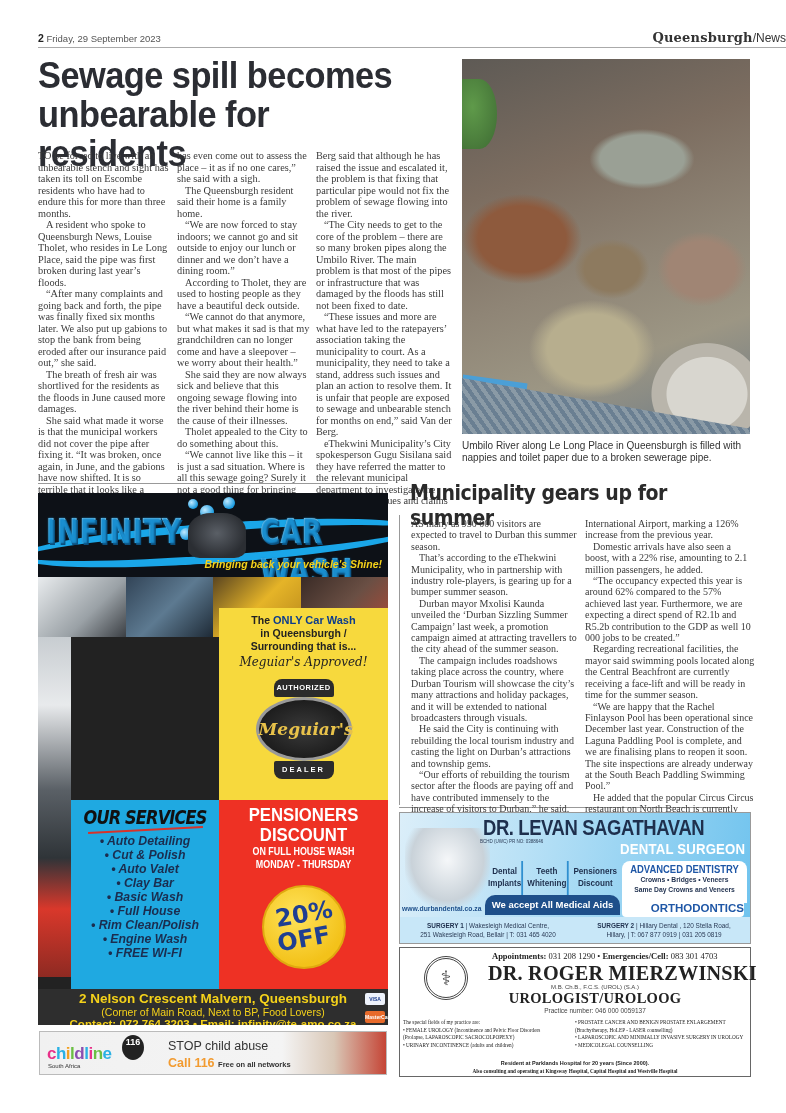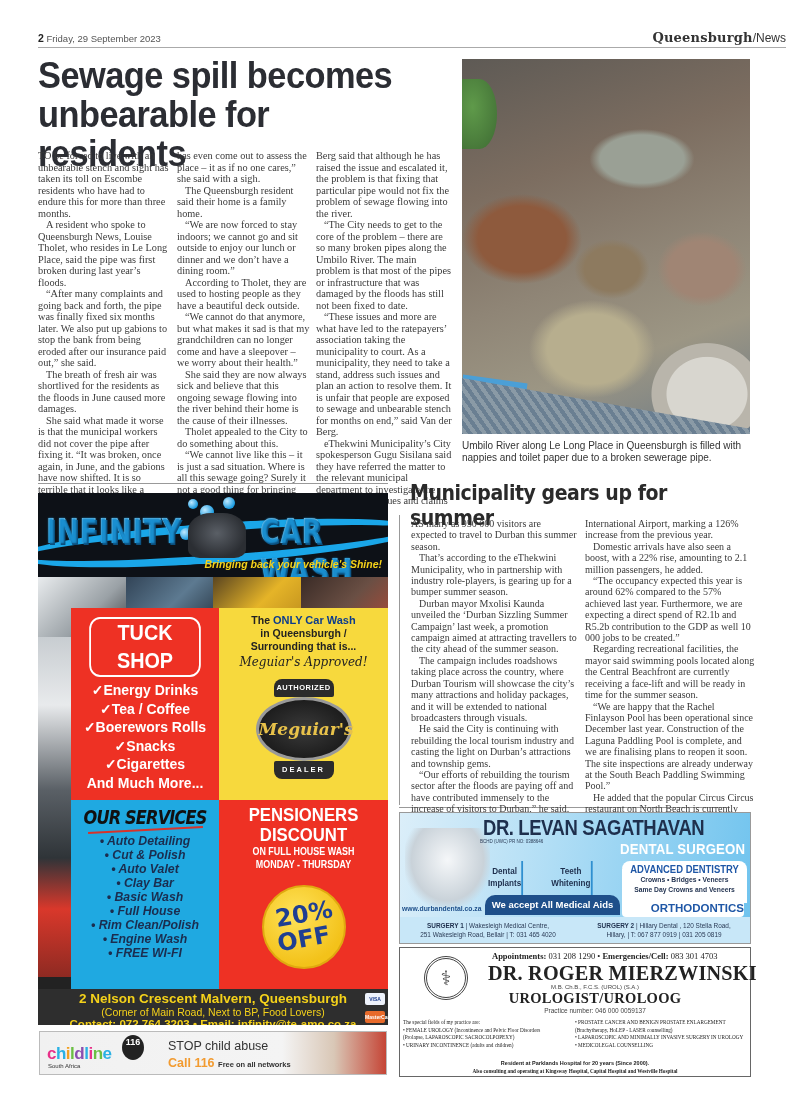--- a/index.html
+++ b/index.html
@@ -90,21 +90,21 @@
   .cl-stop { position: absolute; left: 128px; top: 7px; font-size: 12.5px; color: #333; }
   .cl-call { position: absolute; left: 128px; top: 24px; font-size: 12.5px; font-weight: bold; color: #f29b30; }
   .cl-call span { font-size: 7.5px; color: #333; font-weight: bold; }
 
   
   .dental { position: absolute; left: 399px; top: 812px; width: 352px; height: 132px; background: linear-gradient(100deg, #dbeef9 0%, #b9e1f6 35%, #6fc3ee 100%); border: 1px solid #999; font-family: "Liberation Sans", sans-serif; overflow: hidden; }
   .d-teeth { position: absolute; left: 5px; top: 15px; width: 85px; height: 80px; background: radial-gradient(ellipse at 50% 40%, #f5f7f9, #c9d2d9 60%, transparent 75%); }
   .d-name { position: absolute; left: 83px; top: 2px; font-weight: bold; font-size: 22px; color: #1e2f4d; letter-spacing: -0.5px; transform: scaleX(0.84); transform-origin: left top; white-space: nowrap; }
   .d-reg { position: absolute; left: 80px; top: 26px; font-size: 4.5px; color: #2a3a55; }
   .d-title { position: absolute; right: 5px; top: 27px; font-weight: bold; font-size: 15px; color: #fff; letter-spacing: 0.2px; transform: scaleX(0.88); transform-origin: right top; }
-  .d-boxes { position: absolute; left: 86px; top: 48px; width: 132px; height: 38px; display: flex; gap: 24px; }
+  .d-boxes { position: absolute; left: 86px; top: 48px; width: 132px; height: 38px; display: flex; }
   .d-boxes div { flex: 1; text-align: center; font-weight: bold; font-size: 9px; line-height: 12px; color: #1e2f4d; padding-top: 4px; border-right: 2px solid #2f8fd0; transform: scaleX(0.9); }
   .d-boxes div:last-child { border-right: 0; }
   .d-adv { position: absolute; left: 222px; top: 48px; width: 125px; height: 42px; background: #fff; border-radius: 8px 8px 0 0; text-align: center; }
   .d-adv .t { font-weight: bold; font-size: 10.5px; color: #1f57a6; margin-top: 2px; transform: scaleX(0.9); }
   .d-adv .s { font-weight: bold; font-size: 7.5px; color: #1e2f4d; line-height: 9.5px; transform: scaleX(0.9); }
   .d-med { position: absolute; left: 85px; top: 82px; width: 135px; height: 20px; background: #1e4f8a; border-radius: 10px 10px 0 0; color: #fff; font-weight: bold; font-size: 9.5px; text-align: center; line-height: 20px; }
   .d-ortho { position: absolute; left: 222px; top: 86px; width: 122px; height: 18px; background: #fff; border-radius: 4px; color: #1f57a6; font-weight: bold; font-size: 11.5px; text-align: right; line-height: 18px; }
   .d-url { position: absolute; left: 2px; top: 91px; font-weight: bold; font-size: 8px; color: #1e4f8a; transform: scaleX(0.85); transform-origin: left top; }
   .d-addr { position: absolute; left: 0; top: 104px; width: 352px; height: 28px; background: #c8e7f8; display: flex; }
   .d-addr div { flex: 1; font-size: 7px; line-height: 9px; color: #2a3a55; text-align: center; padding-top: 4px; transform: scaleX(0.92); }
@@ -209,31 +209,20 @@
     <div class="cw-tagline">Bringing back your vehicle's Shine!</div>
   </div>
   <div class="cw-photos">
     <div style="background:linear-gradient(135deg,#e9ecee,#9aa1a6 60%,#3b3f44);"></div>
     <div style="background:linear-gradient(135deg,#324457,#5d7a91 50%,#1e2a36);"></div>
     <div style="background:linear-gradient(135deg,#5a4520,#e5b428 50%,#b6861a);"></div>
     <div style="background:linear-gradient(135deg,#3a2b26,#6a4f44 50%,#b44a36);"></div>
   </div>
   <div class="cw-side"></div>
 
-  <div class="tuck">
-    <div class="tuck-title">TUCK SHOP</div>
-    <ul>
-      <li>✓Energy Drinks</li>
-      <li>✓Tea / Coffee</li>
-      <li>✓Boerewors Rolls</li>
-      <li>✓Snacks</li>
-      <li>✓Cigarettes</li>
-      <li>And Much More...</li>
-    </ul>
-  </div>
 
   <div class="meguiar">
     <div class="meg-head">
       <span>The </span><b>ONLY Car Wash</b><br>
       <span>in Queensburgh /</span><br>
       <span>Surrounding that is...</span>
     </div>
     <div class="meg-script">Meguiar's Approved!</div>
     <div class="meg-badge">
       <div class="top">AUTHORIZED</div>

